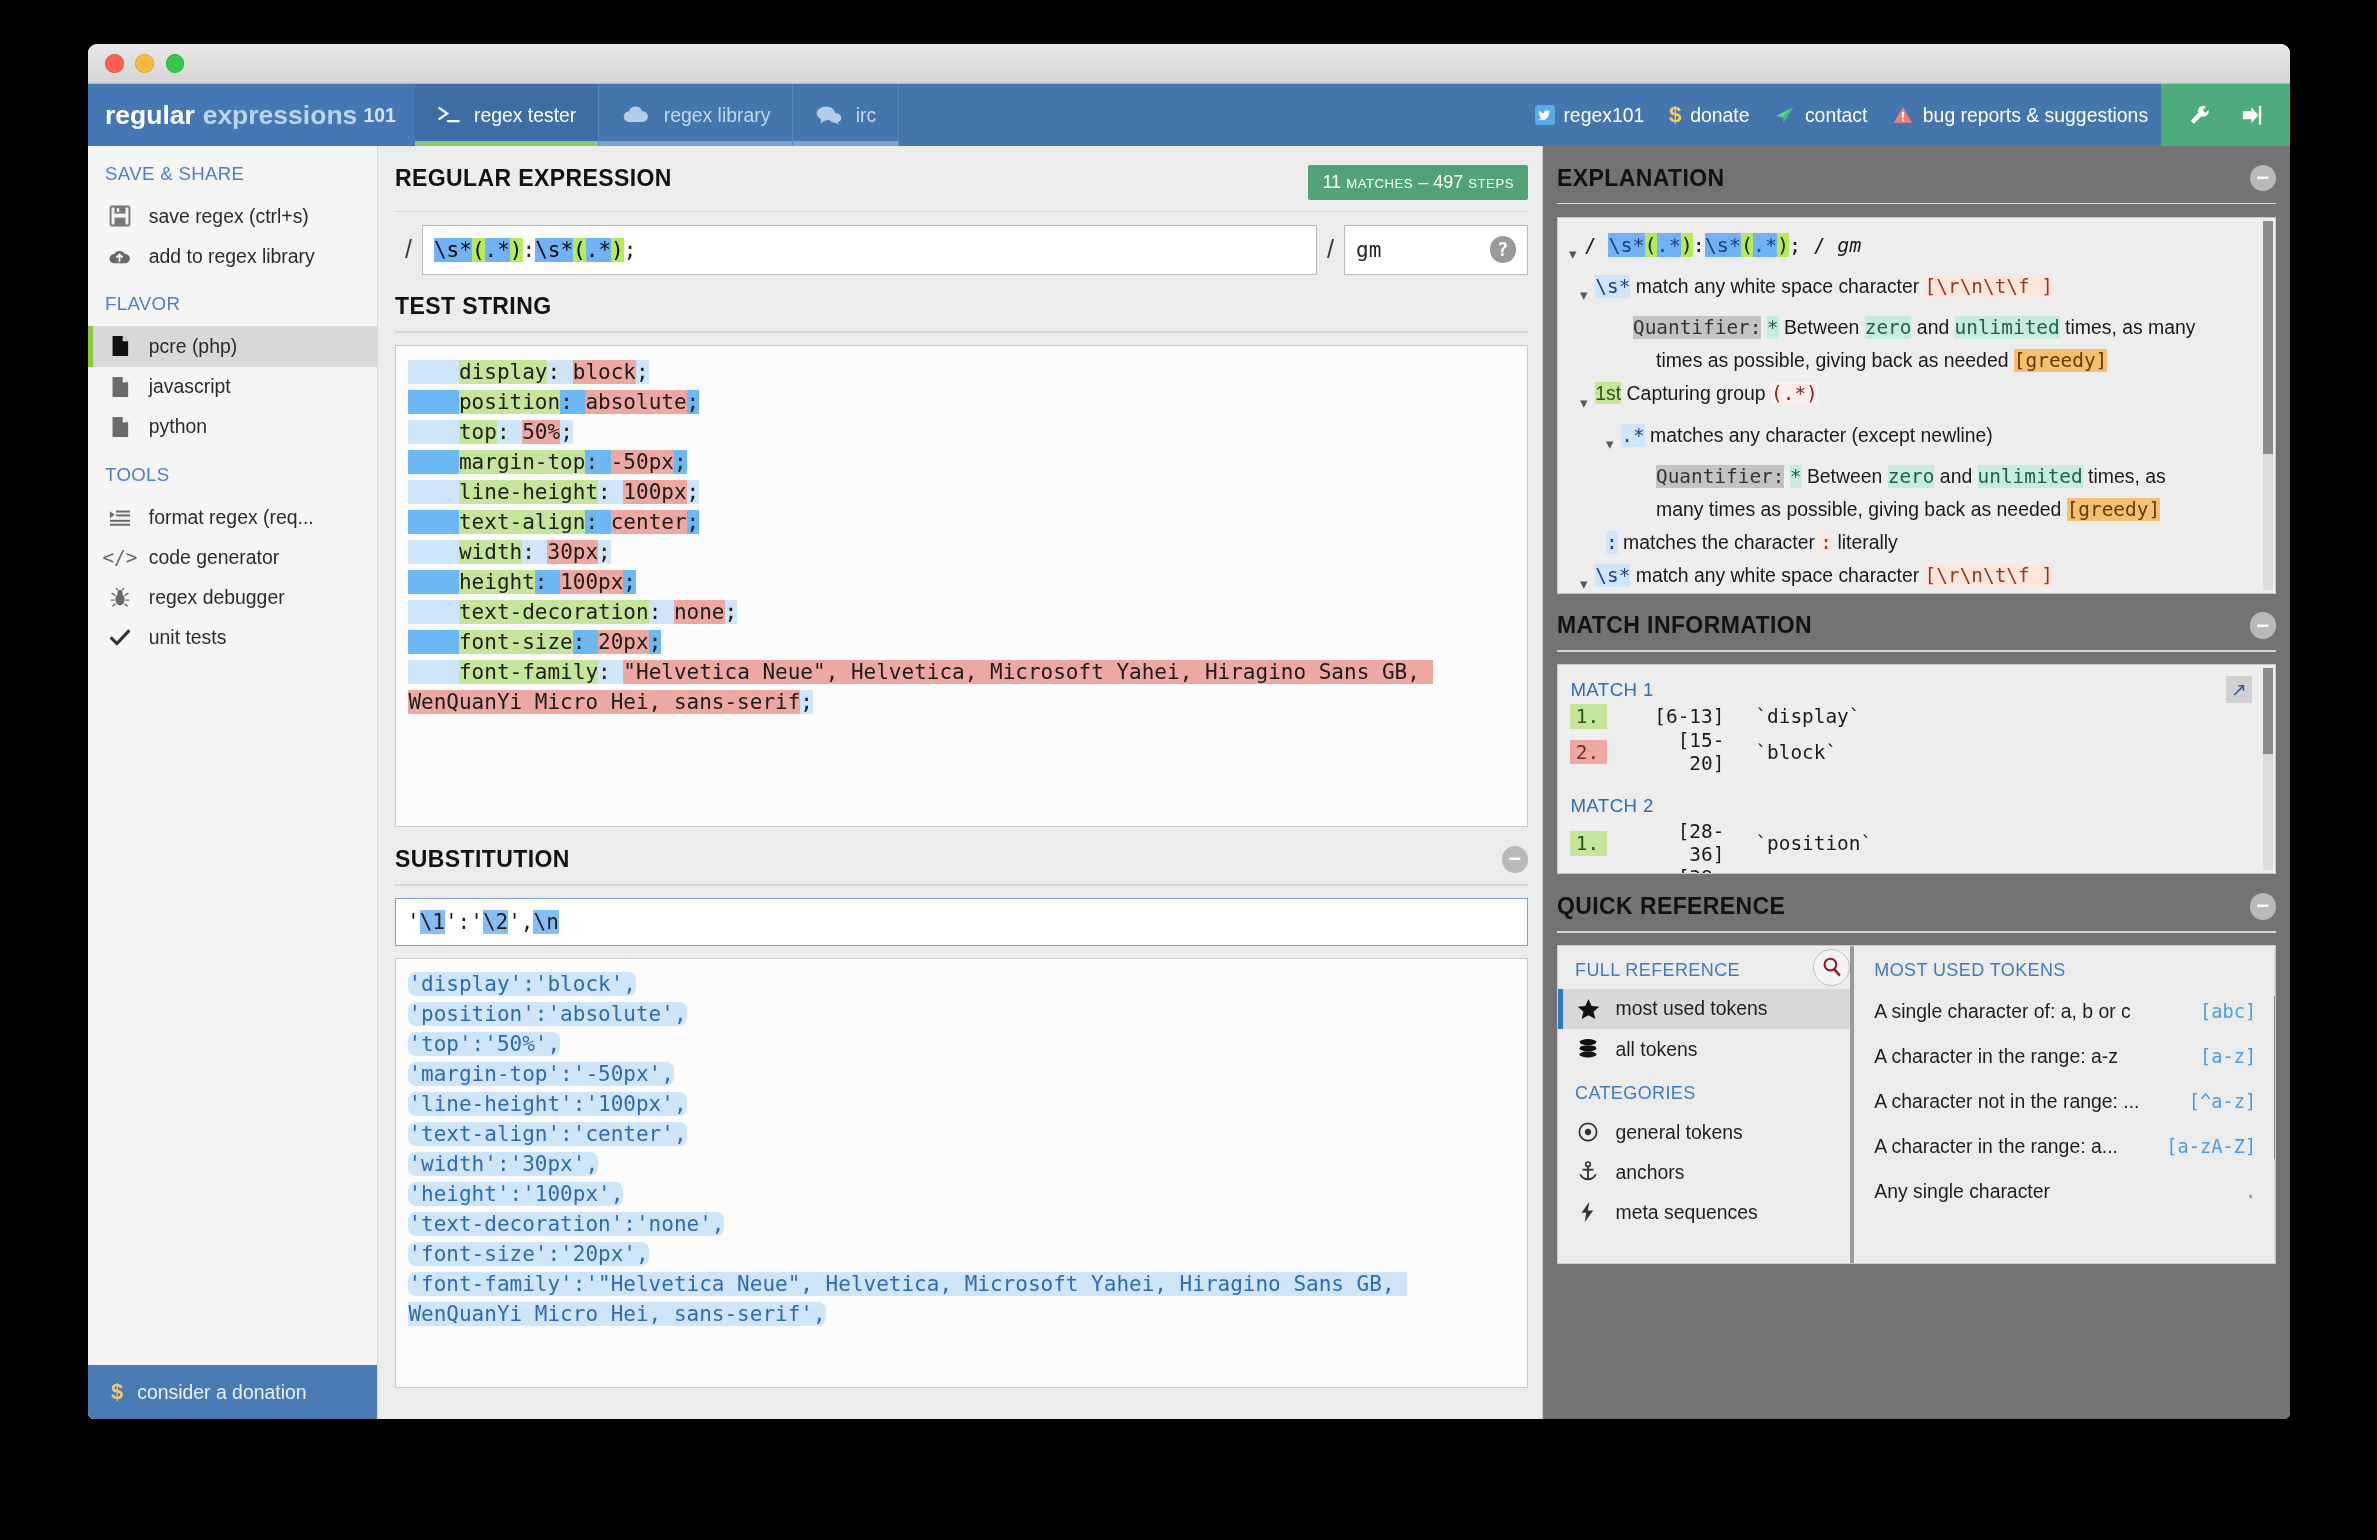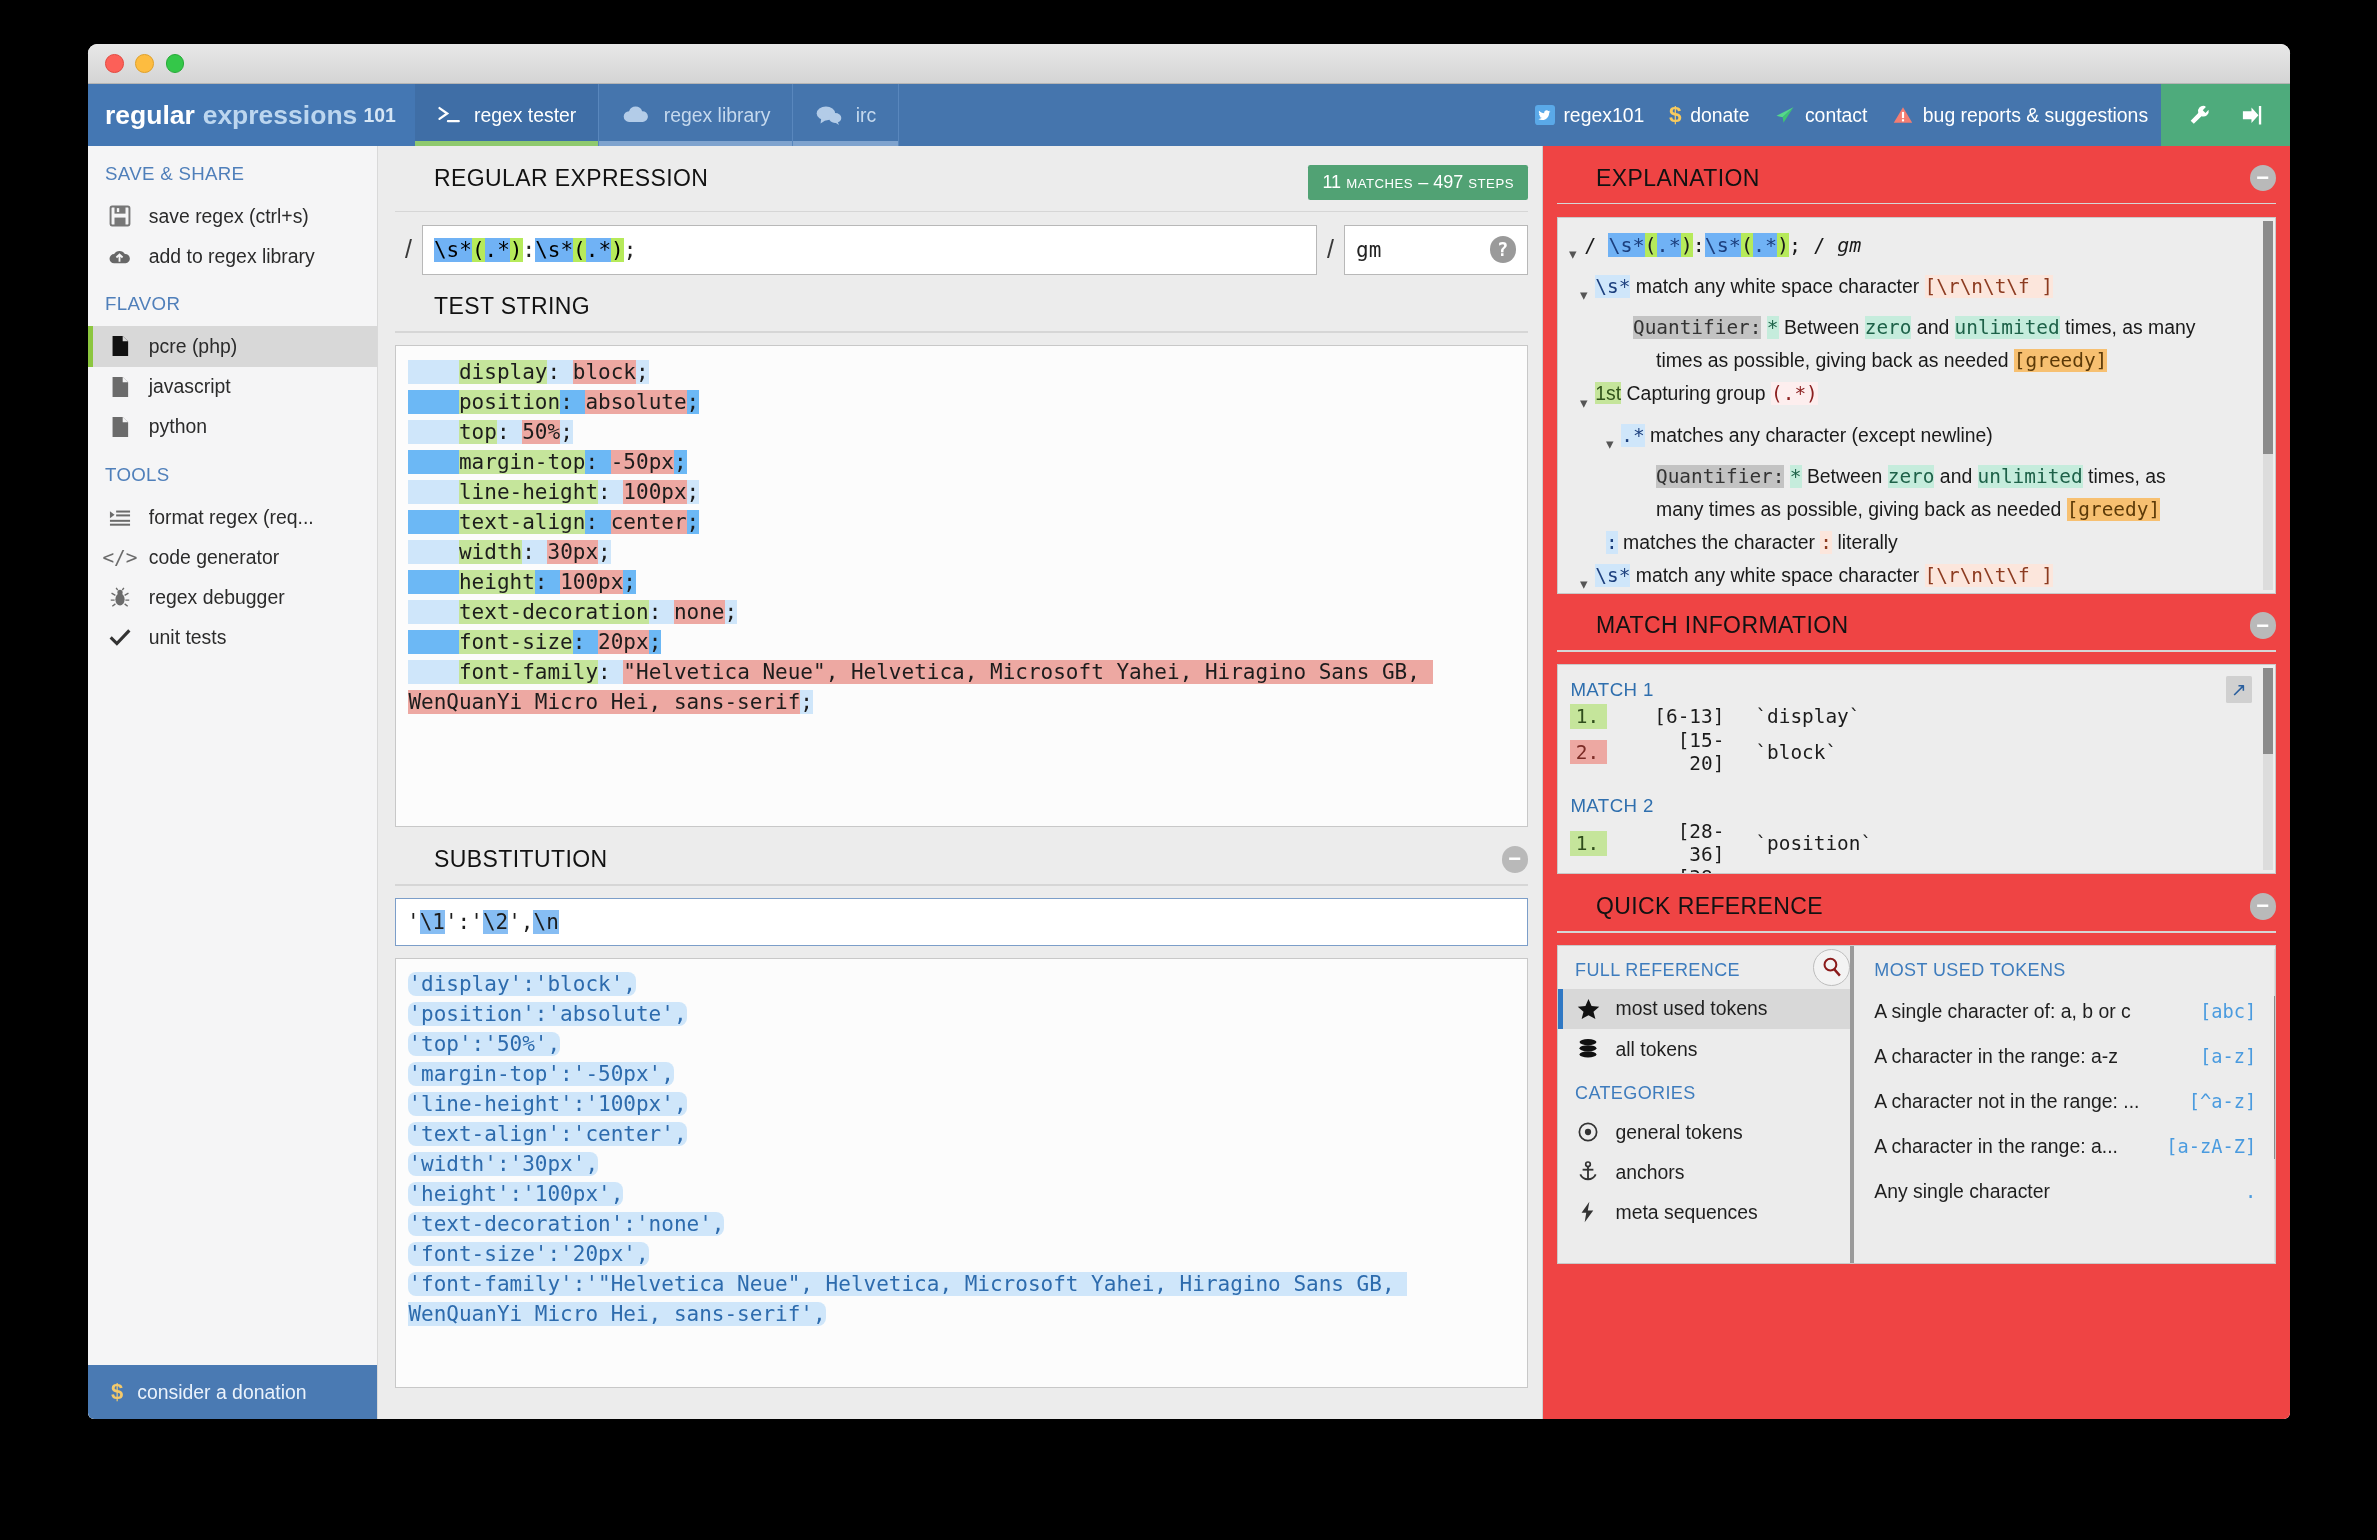--- a/index.html
+++ b/index.html
@@ -129,22 +129,21 @@
     padding: 0 14px 0 17px;
     border-right: 0.8px solid #cfcfcf;
     overflow: hidden;
   }
   .sec-head {
     display: flex; align-items: flex-start; justify-content: space-between;
     padding: 18.7px 0 0 0;
   }
   .sec-title {
     font-size: 23px; color: #121212; letter-spacing: 0.4px;
-    font-weight: normal;
-    margin-left: 39px;
+    font-weight: bold;
   }
   .sec-rule { height: 1.6px; background: #d6d6d6; margin: 11px 0 12.4px 0; }
   #matches-badge {
     background: #51a274; color: #fff;
     padding: 7px 14px; border-radius: 2.3px;
     font-size: 18px; white-space: nowrap;
   }
   #matches-badge .lbl { font-size: 13.2px; letter-spacing: 0.5px; }
 
   #regex-row { display: flex; align-items: center; gap: 0; }
@@ -215,21 +214,21 @@
   .minus-btn {
     width: 26.5px; height: 26.5px; border-radius: 50%;
     background: #b9b9b9; color: #fff;
     display: flex; align-items: center; justify-content: center;
     font-size: 22px; line-height: 1; font-weight: bold;
   }
 
   
   #right {
     width: 747px;
-    background: #ef4444;
+    background: #737373;
     padding: 0 14px;
     display: flex; flex-direction: column;
     overflow: hidden;
   }
   .panel-box {
     background: #ededed; border: 0.8px solid #c9c9c9;
     position: relative; overflow: hidden;
   }
   .scrollbar {
     position: absolute; right: 2.3px; top: 3.1px; bottom: 3.1px; width: 9.3px;

